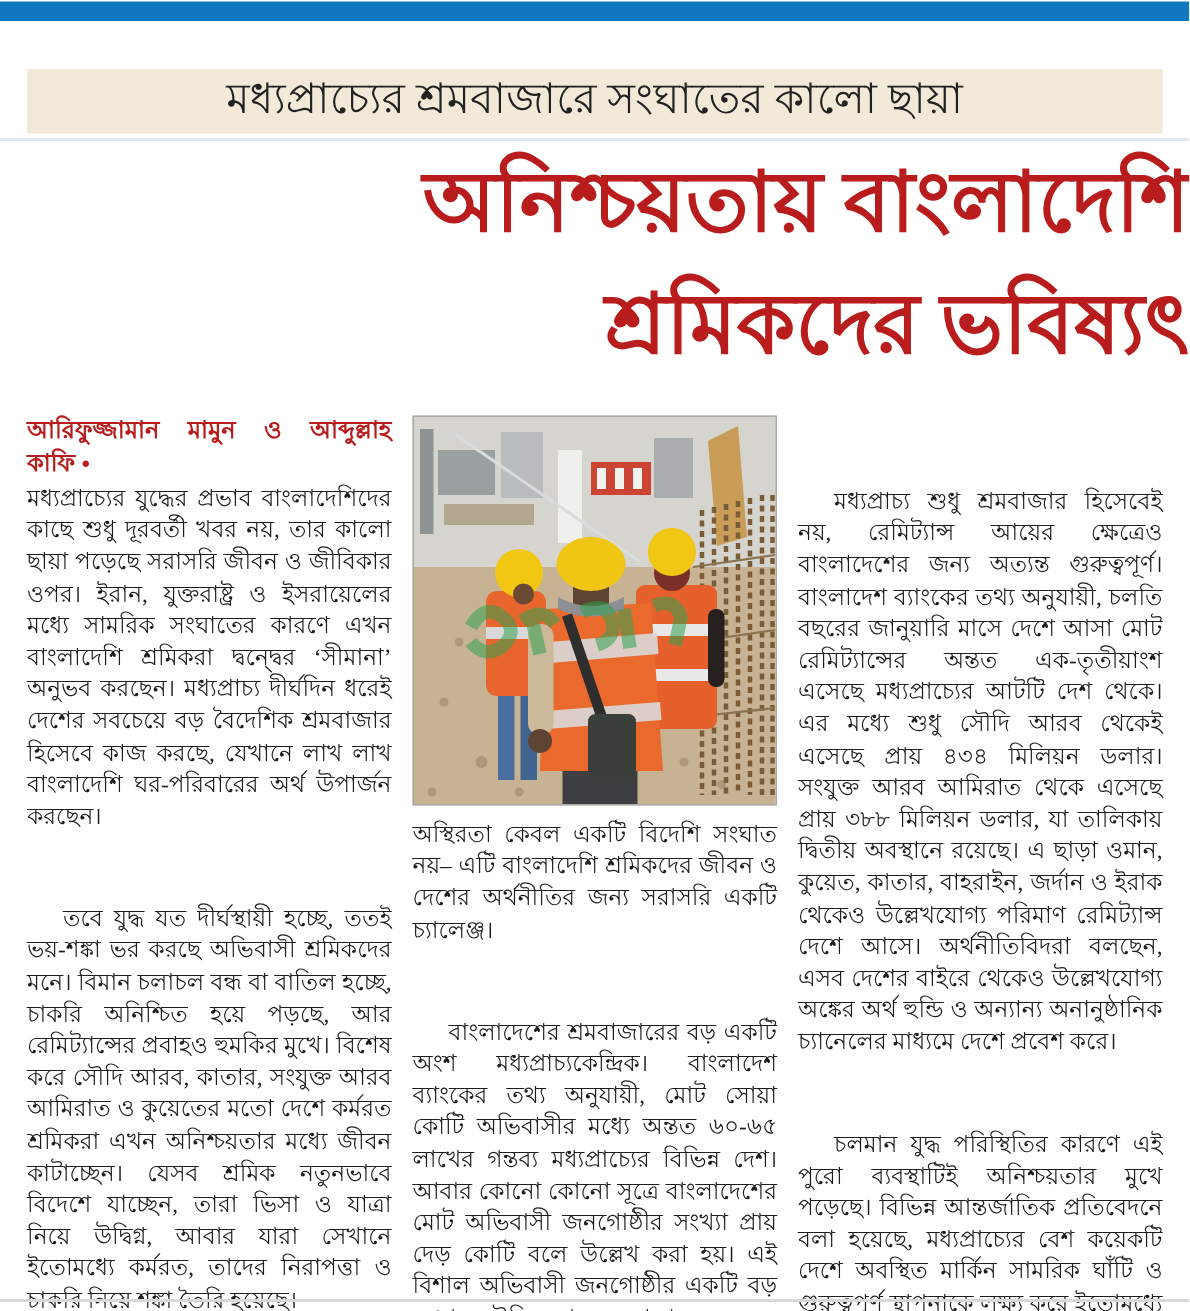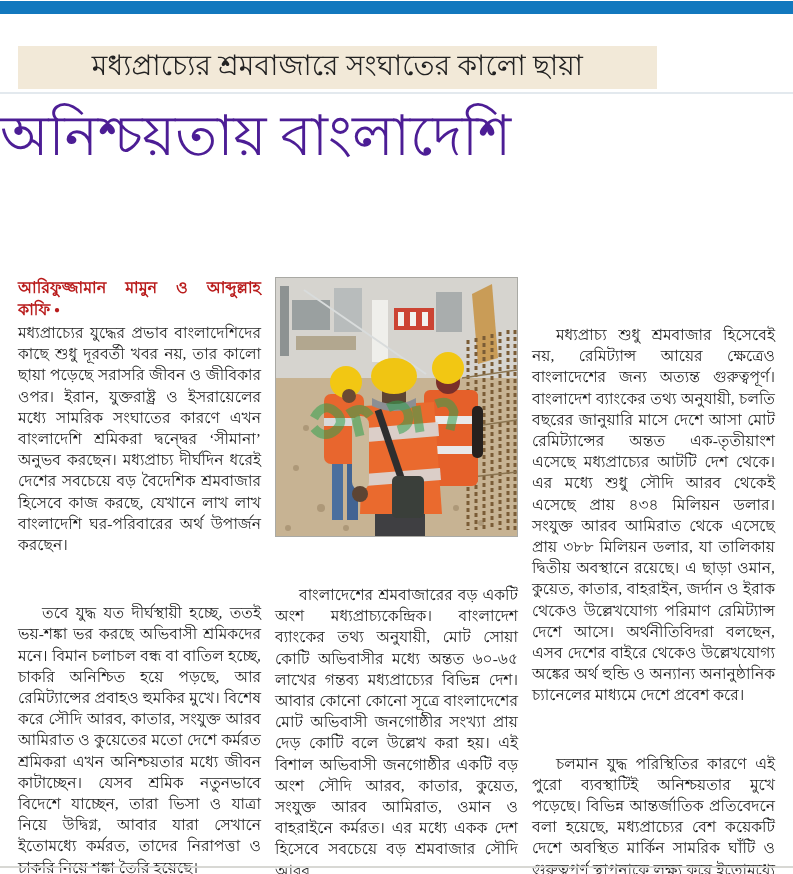--- a/index.html
+++ b/index.html
@@ -2,27 +2,27 @@
 <html lang="bn"><head>
 <meta charset="utf-8">
 <style>
   * { margin:0; padding:0; box-sizing:border-box; }
   html,body { background:#ffffff; }
   body { font-family:"Liberation Serif","DejaVu Serif",serif; color:#1c1c1c; }
   .page { position:relative; width:793px; height:874px; background:#ffffff; overflow:hidden; margin:0 auto; }
 
   .topbar { position:absolute; top:1px; left:0; width:793px; height:13px; background:#1278be; }
 
-  .kicker-box { position:absolute; top:46px; left:18px; width:639px; height:43px;
+  .kicker-box { position:absolute; top:46px; left:18px; width:757px; height:43px;
     background:#f2e9d8; display:flex; align-items:center; justify-content:center; }
   .kicker-box span { font-size:28px; font-weight:500; color:#222; letter-spacing:.2px; }
   .kicker-rule { position:absolute; top:92px; left:0; width:793px; height:2px; background:#e3e9ee; }
 
-  .headline { position:absolute; top:96px; left:0; width:793px; text-align:left;
-    font-weight:400; color:#4c1d95; font-size:56px; line-height:81px; }
+  .headline { position:absolute; top:96px; left:0; width:793px; text-align:right;
+    font-weight:700; color:#b91c1c; font-size:56px; line-height:81px; }
 
   .columns { position:absolute; top:277px; left:18px; width:757px; height:586px;
     display:flex; gap:14px; }
   .col { width:243px; font-size:15.5px; line-height:21.2px; text-align:justify; color:#1d1d1d; }
 
   .byline { font-weight:700; font-size:16px; line-height:22px; margin-bottom:1px; color:#b91c1c; }
   .byline .bullet { font-size:10px; vertical-align:2px; padding-left:4px; }
 
   .col p { text-align:justify; }
   .col p.indent { text-indent:24px;margin-top:47px; }
@@ -40,20 +40,21 @@
 
   <div class="topbar"></div>
 
   <div class="kicker-box">
     <span>মধ্যপ্রাচ্যের শ্রমবাজারে সংঘাতের কালো ছায়া</span>
   </div>
   <div class="kicker-rule"></div>
 
   <div class="headline">
     <div>অনিশ্চয়তায় বাংলাদেশি</div>
+    <div>শ্রমিকদের ভবিষ্যৎ</div>
   </div>
 
   <div class="columns">
 
     <div class="col">
       <div class="byline">
         <span>আরিফুজ্জামান মামুন ও আব্দুল্লাহ কাফি</span><span class="bullet">●</span>
       </div>
       <p>মধ্যপ্রাচ্যের যুদ্ধের প্রভাব বাংলাদেশিদের কাছে শুধু দূরবর্তী খবর নয়, তার কালো ছায়া পড়েছে সরাসরি জীবন ও জীবিকার ওপর। ইরান, যুক্তরাষ্ট্র ও ইসরায়েলের মধ্যে সামরিক সংঘাতের কারণে এখন বাংলাদেশি শ্রমিকরা দ্বন্দ্বের ‘সীমানা’ অনুভব করছেন। মধ্যপ্রাচ্য দীর্ঘদিন ধরেই দেশের সবচেয়ে বড় বৈদেশিক শ্রমবাজার হিসেবে কাজ করছে, যেখানে লাখ লাখ বাংলাদেশি ঘর-পরিবারের অর্থ উপার্জন করছেন।</p>
       <p class="indent">তবে যুদ্ধ যত দীর্ঘস্থায়ী হচ্ছে, ততই ভয়-শঙ্কা ভর করছে অভিবাসী শ্রমিকদের মনে। বিমান চলাচল বন্ধ বা বাতিল হচ্ছে, চাকরি অনিশ্চিত হয়ে পড়ছে, আর রেমিট্যান্সের প্রবাহও হুমকির মুখে। বিশেষ করে সৌদি আরব, কাতার, সংযুক্ত আরব আমিরাত ও কুয়েতের মতো দেশে কর্মরত শ্রমিকরা এখন অনিশ্চয়তার মধ্যে জীবন কাটাচ্ছেন। যেসব শ্রমিক নতুনভাবে বিদেশে যাচ্ছেন, তারা ভিসা ও যাত্রা নিয়ে উদ্বিগ্ন, আবার যারা সেখানে ইতোমধ্যে কর্মরত, তাদের নিরাপত্তা ও চাকরি নিয়ে শঙ্কা তৈরি হয়েছে।</p>
@@ -142,20 +143,21 @@
           </g>
 
           <g opacity="0.55">
             <path d="M38,140 q10,-18 24,-4 q6,8 -2,16 q-12,10 -22,-2" fill="none" stroke="#33a14f" stroke-width="9"></path>
             <path d="M78,132 l6,26 M72,136 q14,-10 22,2" fill="none" stroke="#33a14f" stroke-width="9"></path>
             <path d="M112,130 q16,-8 20,6 q3,12 -10,16 M140,128 l4,26" fill="none" stroke="#33a14f" stroke-width="9"></path>
             <path d="M160,126 q14,-6 18,8 l-4,18" fill="none" stroke="#33a14f" stroke-width="9"></path>
           </g>
         </svg>
       </div>
+      <p>অস্থিরতা কেবল একটি বিদেশি সংঘাত নয়– এটি বাংলাদেশি শ্রমিকদের জীবন ও দেশের অর্থনীতির জন্য সরাসরি একটি চ্যালেঞ্জ।</p>
       <p class="indent">বাংলাদেশের শ্রমবাজারের বড় একটি অংশ মধ্যপ্রাচ্যকেন্দ্রিক। বাংলাদেশ ব্যাংকের তথ্য অনুযায়ী, মোট সোয়া কোটি অভিবাসীর মধ্যে অন্তত ৬০-৬৫ লাখের গন্তব্য মধ্যপ্রাচ্যের বিভিন্ন দেশ। আবার কোনো কোনো সূত্রে বাংলাদেশের মোট অভিবাসী জনগোষ্ঠীর সংখ্যা প্রায় দেড় কোটি বলে উল্লেখ করা হয়। এই বিশাল অভিবাসী জনগোষ্ঠীর একটি বড় অংশ সৌদি আরব, কাতার, কুয়েত, সংযুক্ত আরব আমিরাত, ওমান ও বাহরাইনে কর্মরত। এর মধ্যে একক দেশ হিসেবে সবচেয়ে বড় শ্রমবাজার সৌদি আরব,</p>
     </div>
 
     <div class="col">
       <p class="indent">মধ্যপ্রাচ্য শুধু শ্রমবাজার হিসেবেই নয়, রেমিট্যান্স আয়ের ক্ষেত্রেও বাংলাদেশের জন্য অত্যন্ত গুরুত্বপূর্ণ। বাংলাদেশ ব্যাংকের তথ্য অনুযায়ী, চলতি বছরের জানুয়ারি মাসে দেশে আসা মোট রেমিট্যান্সের অন্তত এক-তৃতীয়াংশ এসেছে মধ্যপ্রাচ্যের আটটি দেশ থেকে। এর মধ্যে শুধু সৌদি আরব থেকেই এসেছে প্রায় ৪৩৪ মিলিয়ন ডলার। সংযুক্ত আরব আমিরাত থেকে এসেছে প্রায় ৩৮৮ মিলিয়ন ডলার, যা তালিকায় দ্বিতীয় অবস্থানে রয়েছে। এ ছাড়া ওমান, কুয়েত, কাতার, বাহরাইন, জর্দান ও ইরাক থেকেও উল্লেখযোগ্য পরিমাণ রেমিট্যান্স দেশে আসে। অর্থনীতিবিদরা বলছেন, এসব দেশের বাইরে থেকেও উল্লেখযোগ্য অঙ্কের অর্থ হুন্ডি ও অন্যান্য অনানুষ্ঠানিক চ্যানেলের মাধ্যমে দেশে প্রবেশ করে।</p>
       <p class="indent">চলমান যুদ্ধ পরিস্থিতির কারণে এই পুরো ব্যবস্থাটিই অনিশ্চয়তার মুখে পড়েছে। বিভিন্ন আন্তর্জাতিক প্রতিবেদনে বলা হয়েছে, মধ্যপ্রাচ্যের বেশ কয়েকটি দেশে অবস্থিত মার্কিন সামরিক ঘাঁটি ও গুরুত্বপূর্ণ স্থাপনাকে লক্ষ্য করে ইতোমধ্যে ক্ষেপণাস্ত্র হামলা চালিয়েছে ইরান। এসব দেশের অনেকগুলোতেই বিপুলসংখ্যক বাংলাদেশি শ্রমিক কাজ করেন। ফলে সংঘাত আরও বিস্তৃত হলে তাদের নিরাপত্তা</p>
 
     </div>
 
   </div>

